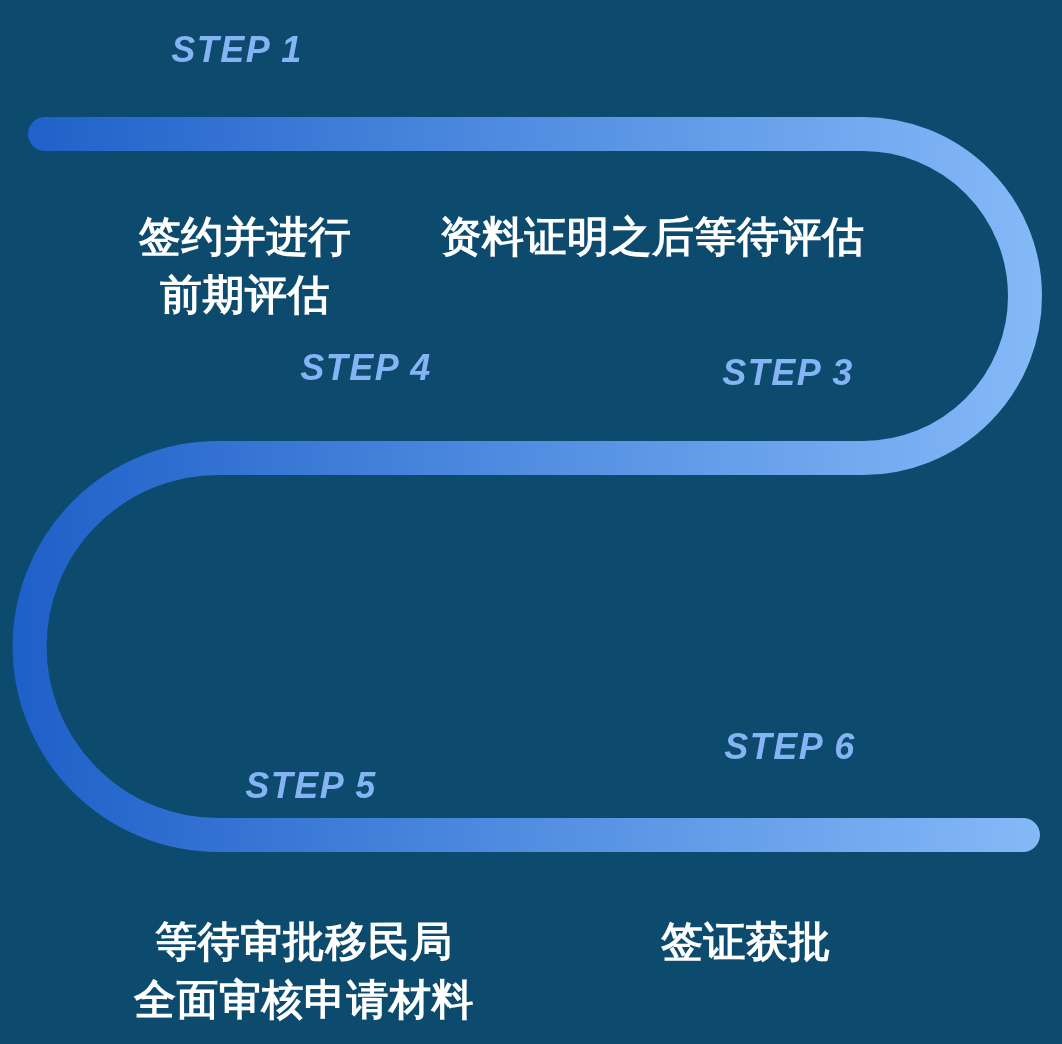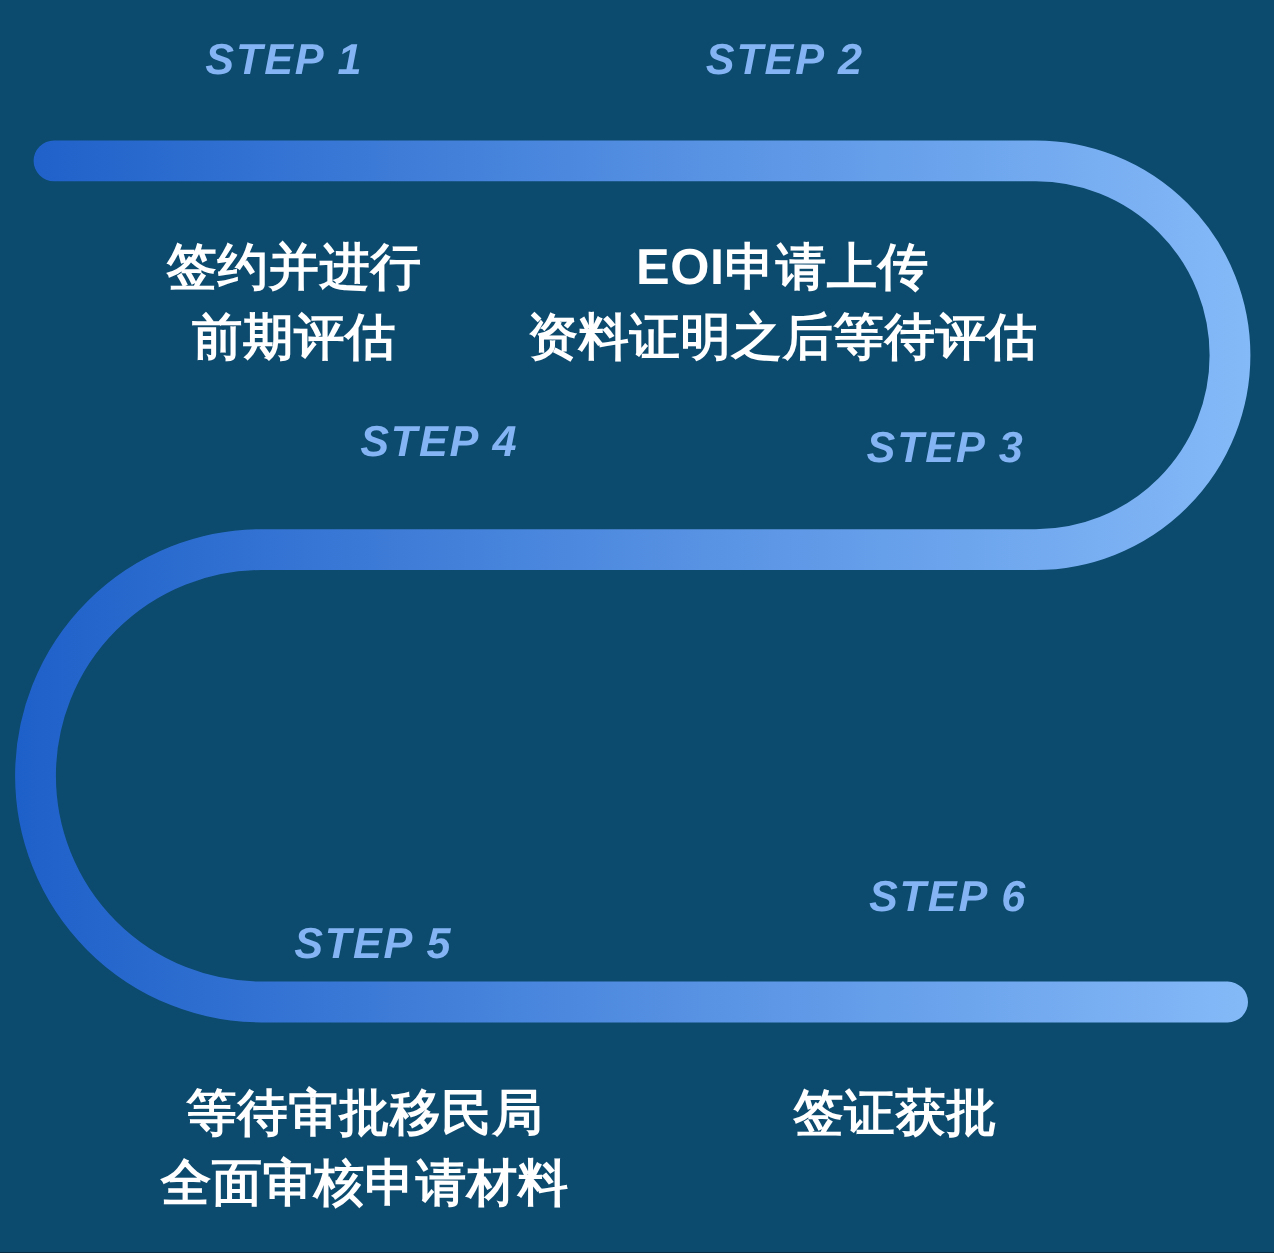--- a/index.html
+++ b/index.html
@@ -38,20 +38,21 @@
     position: absolute;
     transform: translateX(-50%);
     color: #ffffff;
     font-family: "Liberation Sans", sans-serif;
     font-weight: 700;
     font-size: 42px;
     line-height: 58px;
     letter-spacing: 0.5px;
     white-space: nowrap;
     text-align: center;
+    margin-top: 14px;
   }
   
   .pos-label-1 { left: 237px; top: 30px; }
   .pos-label-2 { left: 654px; top: 30px; }
   .pos-label-3 { left: 788px; top: 353px; }
   .pos-label-4 { left: 366px; top: 348px; }
   .pos-label-5 { left: 311px; top: 766px; }
   .pos-label-6 { left: 754px; top: 727px; margin-left: 36px; }
   .pos-text-1 { left: 245px; top: 194px; }
   .pos-text-2 { left: 652px; top: 194px; }
@@ -69,33 +70,31 @@
     <defs>
       <linearGradient id="barGrad" gradientUnits="userSpaceOnUse" x1="13" y1="0" x2="1045" y2="0">
         <stop offset="0" stop-color="#1e60c9"></stop>
         <stop offset="1" stop-color="#85baf8"></stop>
       </linearGradient>
     </defs>
     <path d="M 45 134 H 863 A 162 162 0 0 1 863 458 H 218 A 188.5 188.5 0 0 0 218 835 H 1023" fill="none" stroke="url(#barGrad)" stroke-width="34" stroke-linecap="round"></path>
   </svg>
 
   <div class="step-label pos-label-1">STEP 1</div>
-  <div class="step-label pos-label-2">STEP 2</div>
   <div class="step-label pos-label-3">STEP 3</div>
   <div class="step-label pos-label-4">STEP 4</div>
   <div class="step-label pos-label-5">STEP 5</div>
   <div class="step-label pos-label-6">STEP 6</div>
 
   <div class="step-text pos-text-1">
     <div>签约并进行</div>
     <div>前期评估</div>
   </div>
 
   <div class="step-text pos-text-2">
-    <div>EOI申请上传</div>
     <div>资料证明之后等待评估</div>
   </div>
 
 
 
   <div class="step-text pos-text-5">
     <div>等待审批移民局</div>
     <div>全面审核申请材料</div>
   </div>
 

